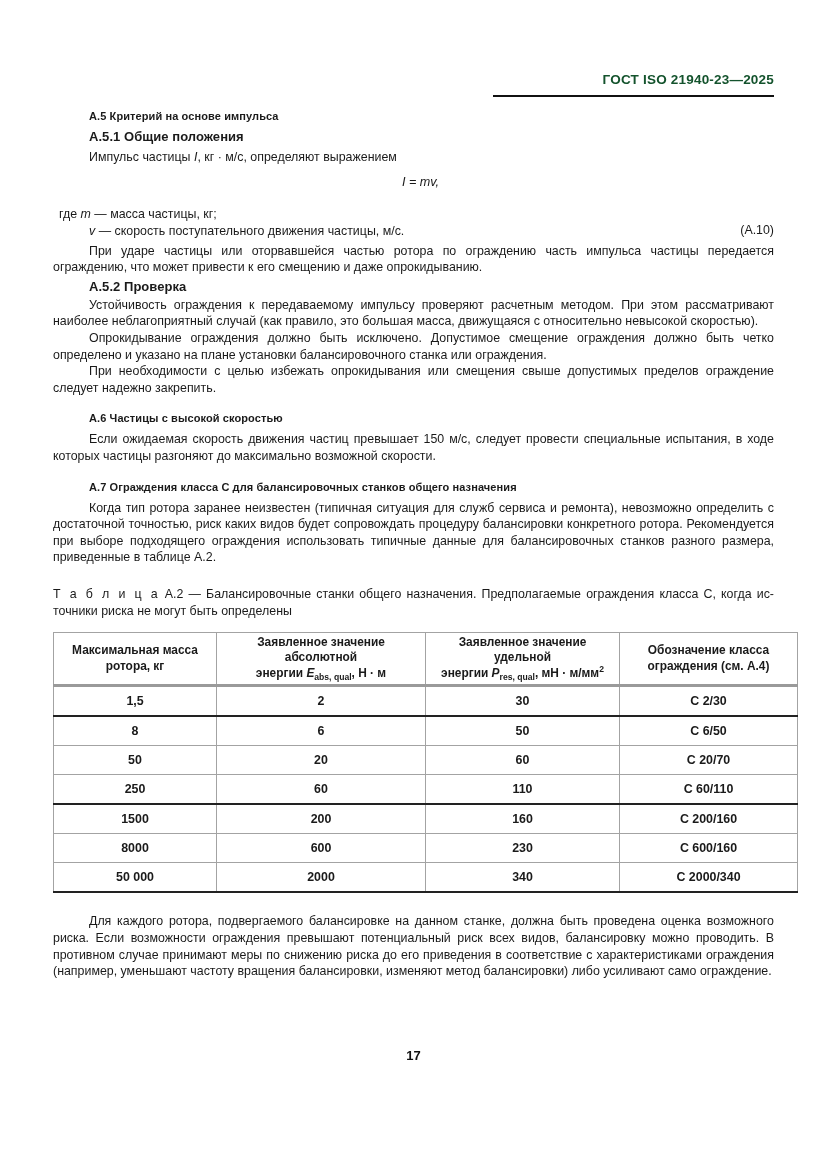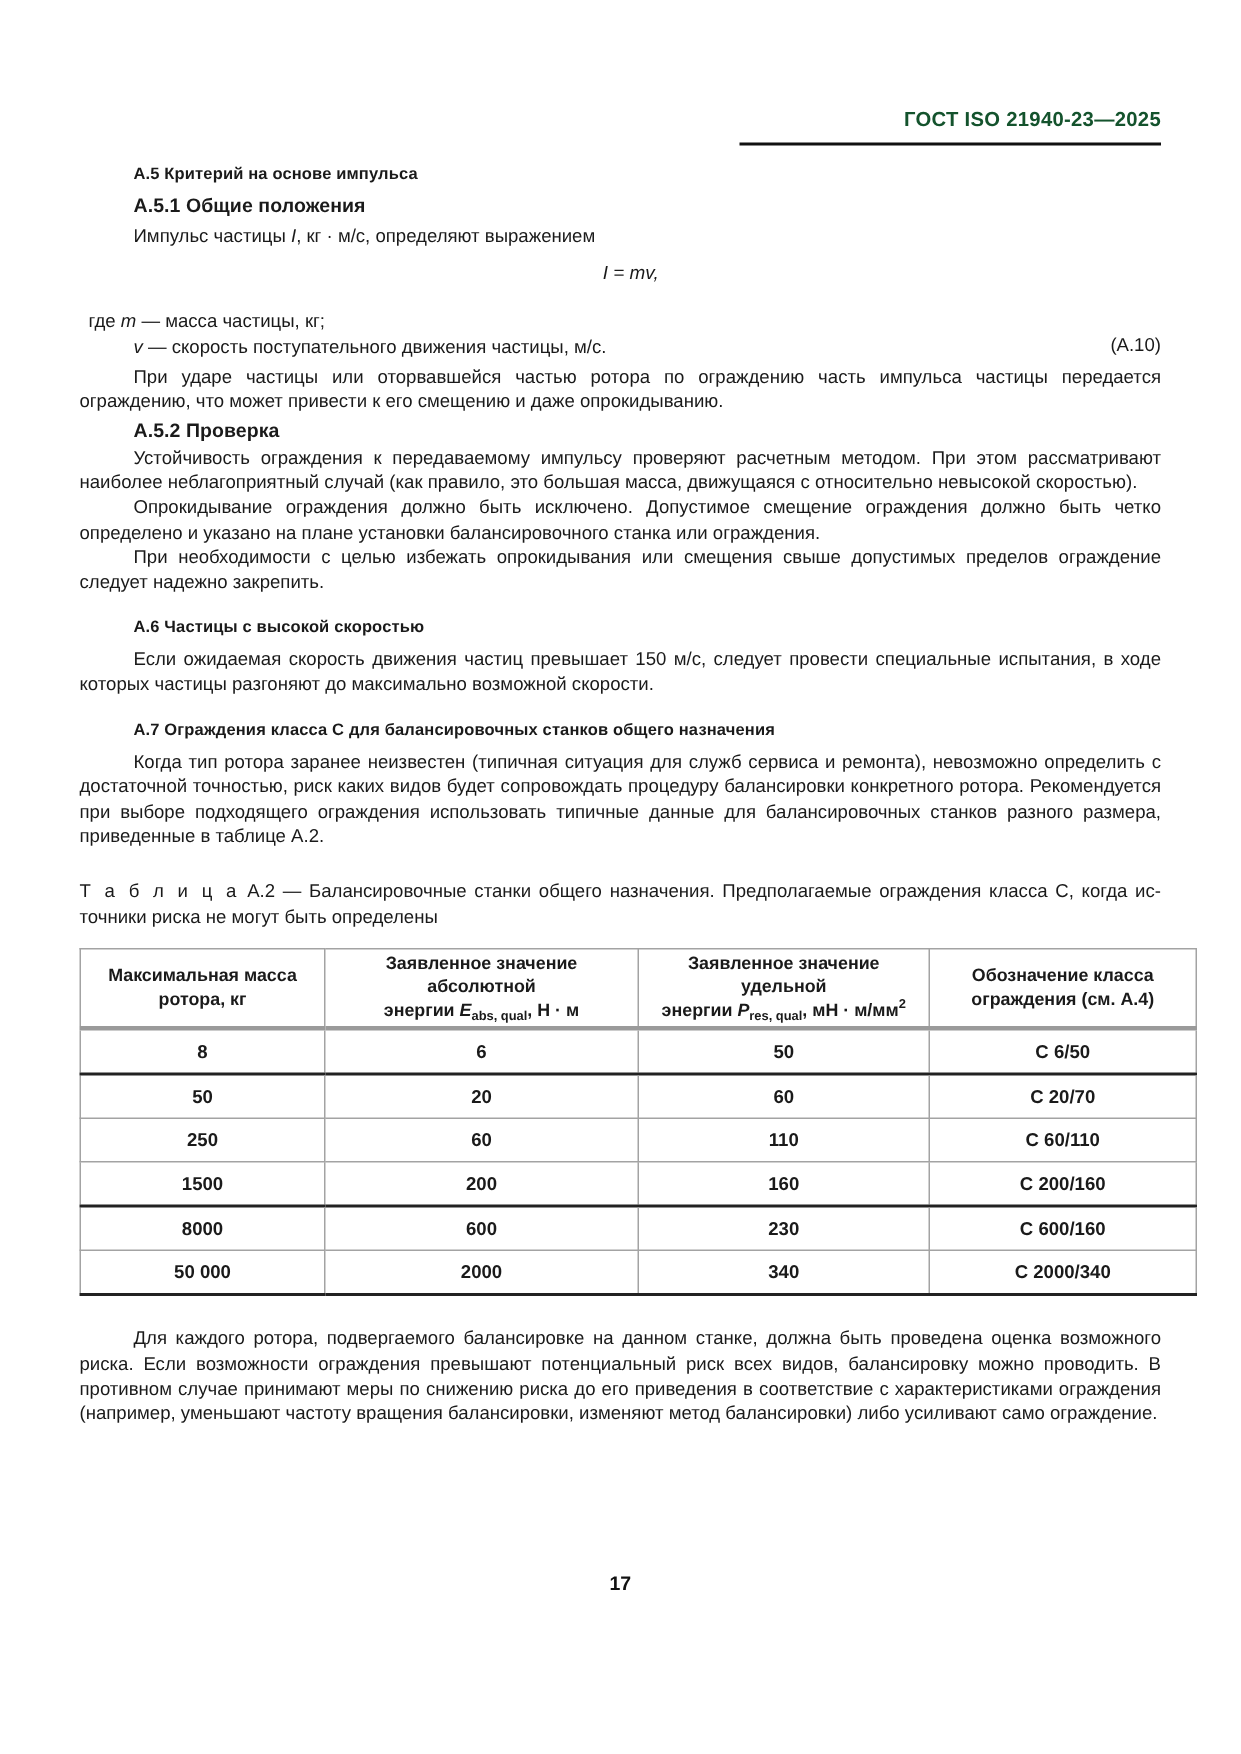--- a/index.html
+++ b/index.html
@@ -262,20 +262,26 @@
               <span>энергии </span><i class="var">P</i><sub>res, qual</sub><span>, мН · м/мм</span><sup>2</sup>
             </th>
             <th>
               <span>Обозначение класса</span><br>
               <span>ограждения (см. A.4)</span>
             </th>
           </tr>
         </thead>
         <tbody id="table-body">
             <tr>
+              <td>1,5</td>
+              <td>2</td>
+              <td>30</td>
+              <td>C 2/30</td>
+            </tr>
+            <tr>
               <td>8</td>
               <td>6</td>
               <td>50</td>
               <td>C 6/50</td>
             </tr>
             <tr>
               <td>50</td>
               <td>20</td>
               <td>60</td>
               <td>C 20/70</td>

